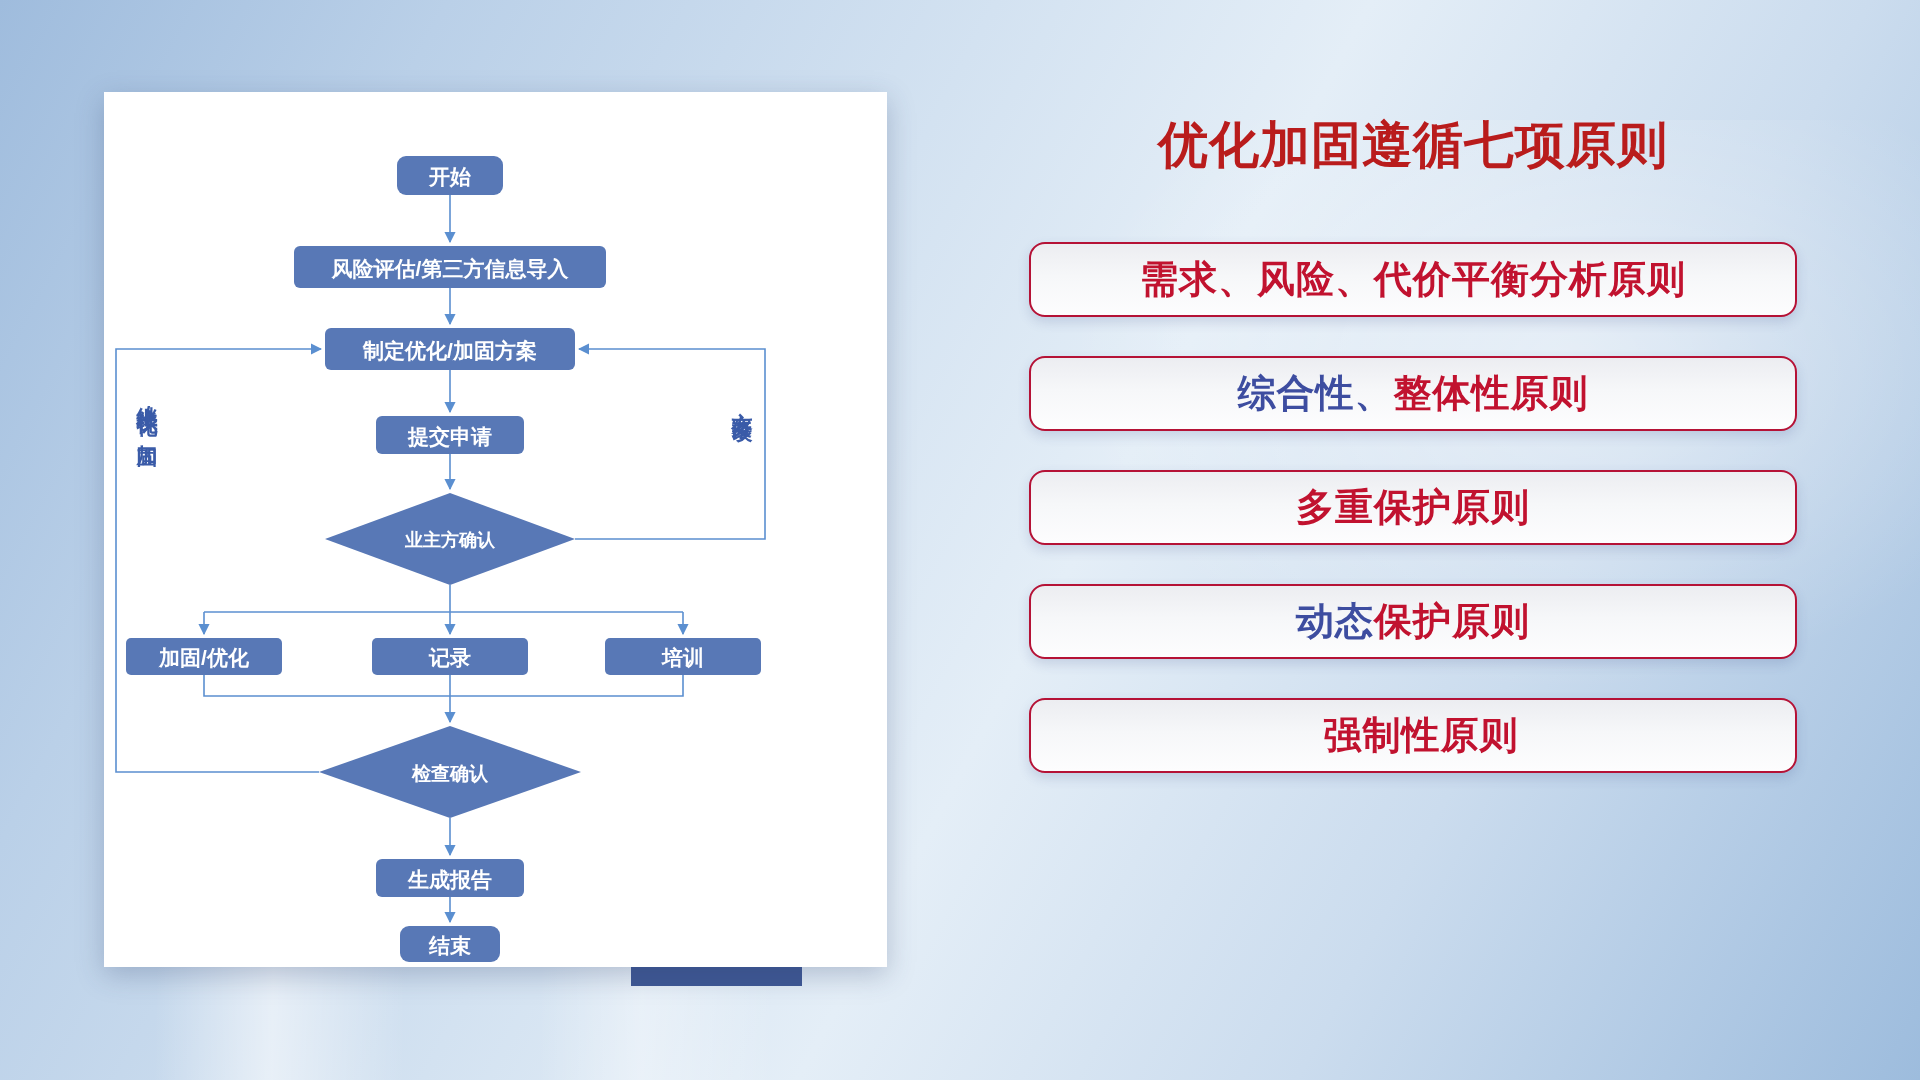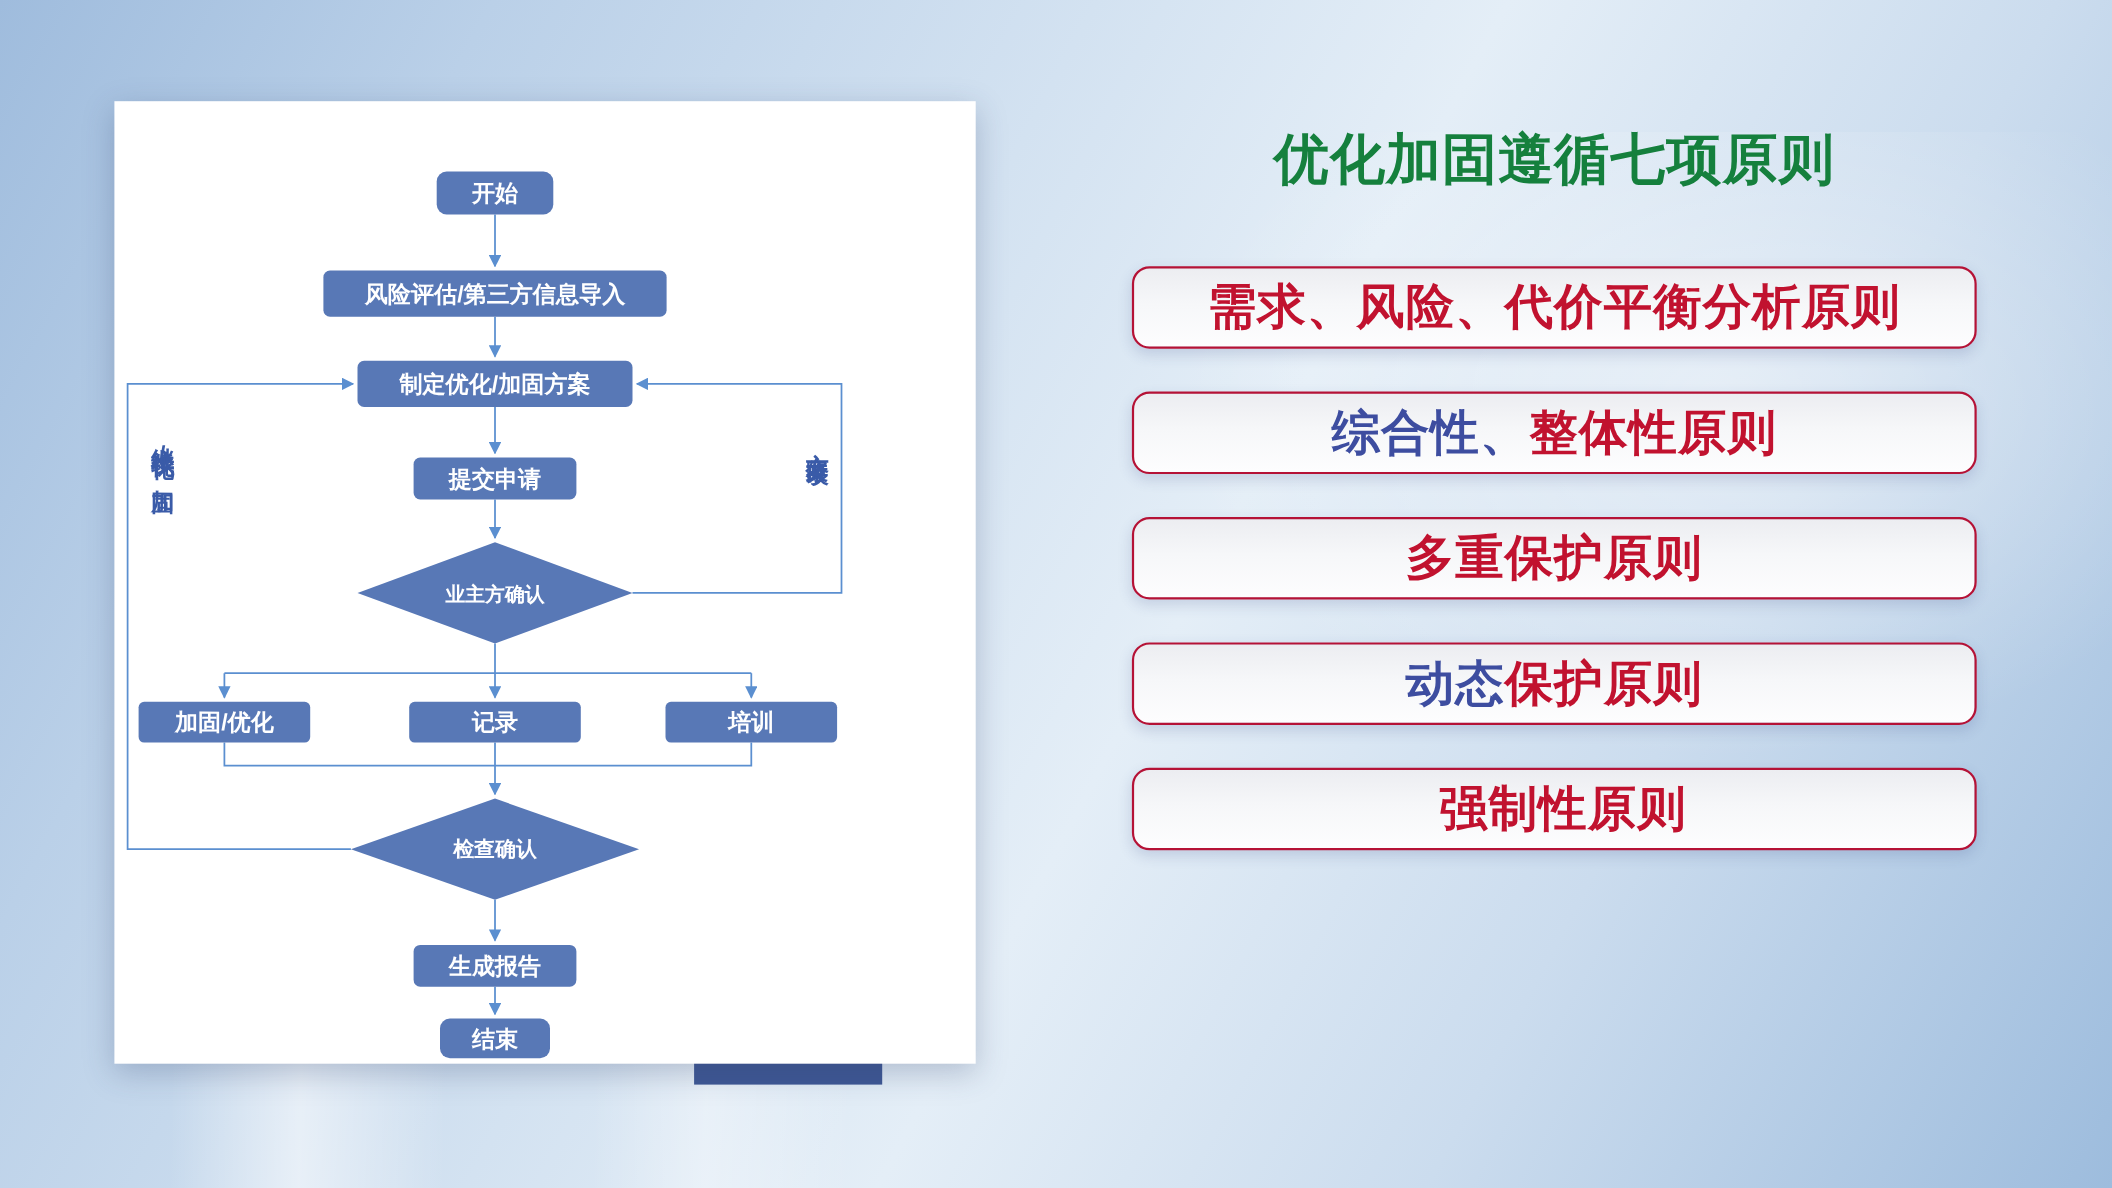--- a/index.html
+++ b/index.html
@@ -25,29 +25,29 @@
     position:absolute;left:104px;top:92px;width:783px;height:875px;
     background:#ffffff;z-index:2;box-shadow:0 8px 26px rgba(50,70,110,.28);
   }
   .flow-card svg{position:absolute;left:0;top:0;}
   .v-label{
     position:absolute;writing-mode:vertical-rl;text-orientation:upright;
     font-weight:bold;color:#3a5ba8;font-size:21px;letter-spacing:3px;line-height:1;
   }
   .principles-title{
     position:absolute;left:1029px;top:112px;width:768px;text-align:center;
-    font-size:50px;font-weight:bold;color:#15803d;letter-spacing:1px;z-index:2;
+    font-size:50px;font-weight:bold;color:#b91c1c;letter-spacing:1px;z-index:2;
   }
   .principles-list{position:absolute;left:1029px;top:242px;width:768px;z-index:2;}
   .principle-box{
     height:71px;margin-bottom:39px;border-radius:16px;
     border:2px solid #b51236;
     background:linear-gradient(180deg,#ecedf1 0%,#f6f7f9 45%,#fdfdfe 100%);
     display:flex;align-items:center;justify-content:center;
-    font-size:44px;font-weight:bold;letter-spacing:1px;
+    font-size:38px;font-weight:bold;letter-spacing:1px;
     box-shadow:0 5px 12px rgba(60,80,140,.18);
   }
 </style>
 </head>
 <body>
 
 <div class="bg-streaks"></div>
 <div class="bg-glow"></div>
 
 <div class="accent-rect"></div>

